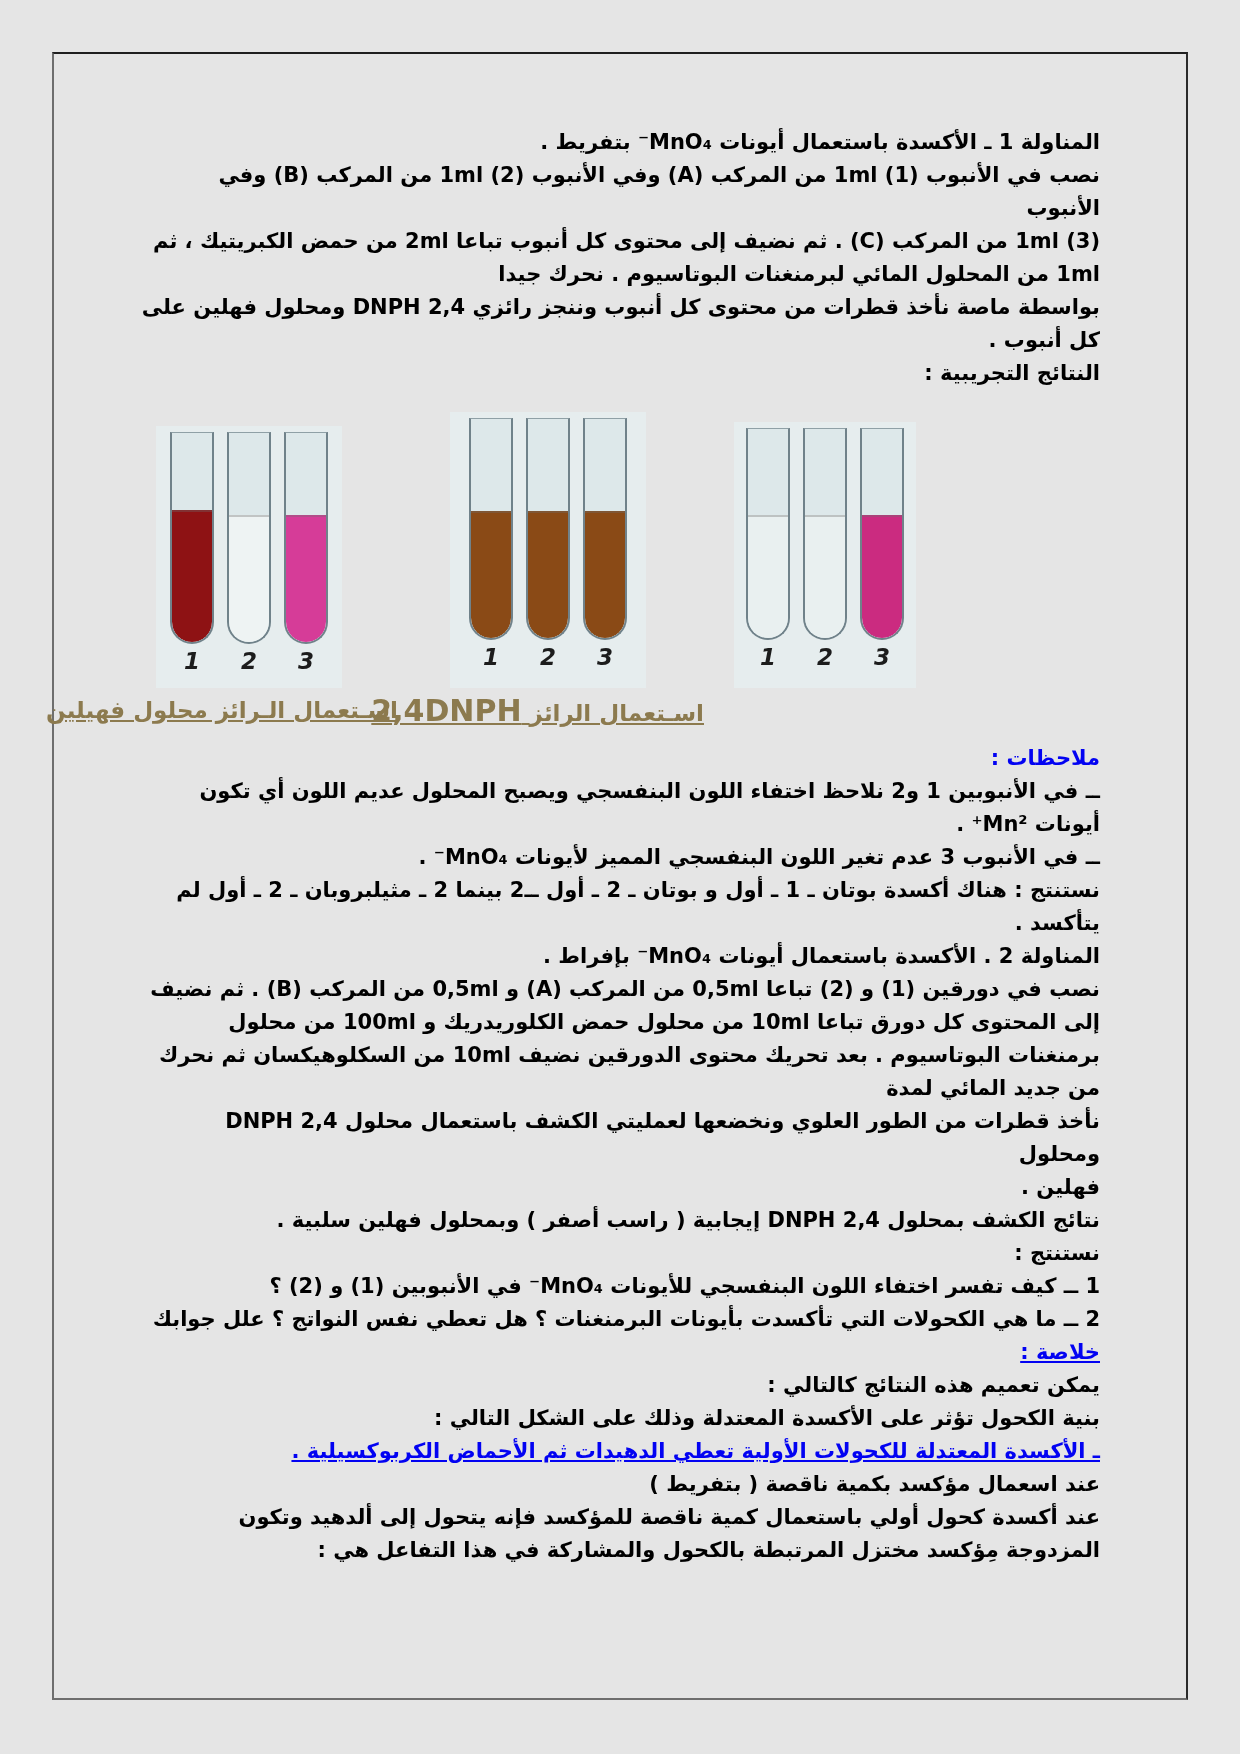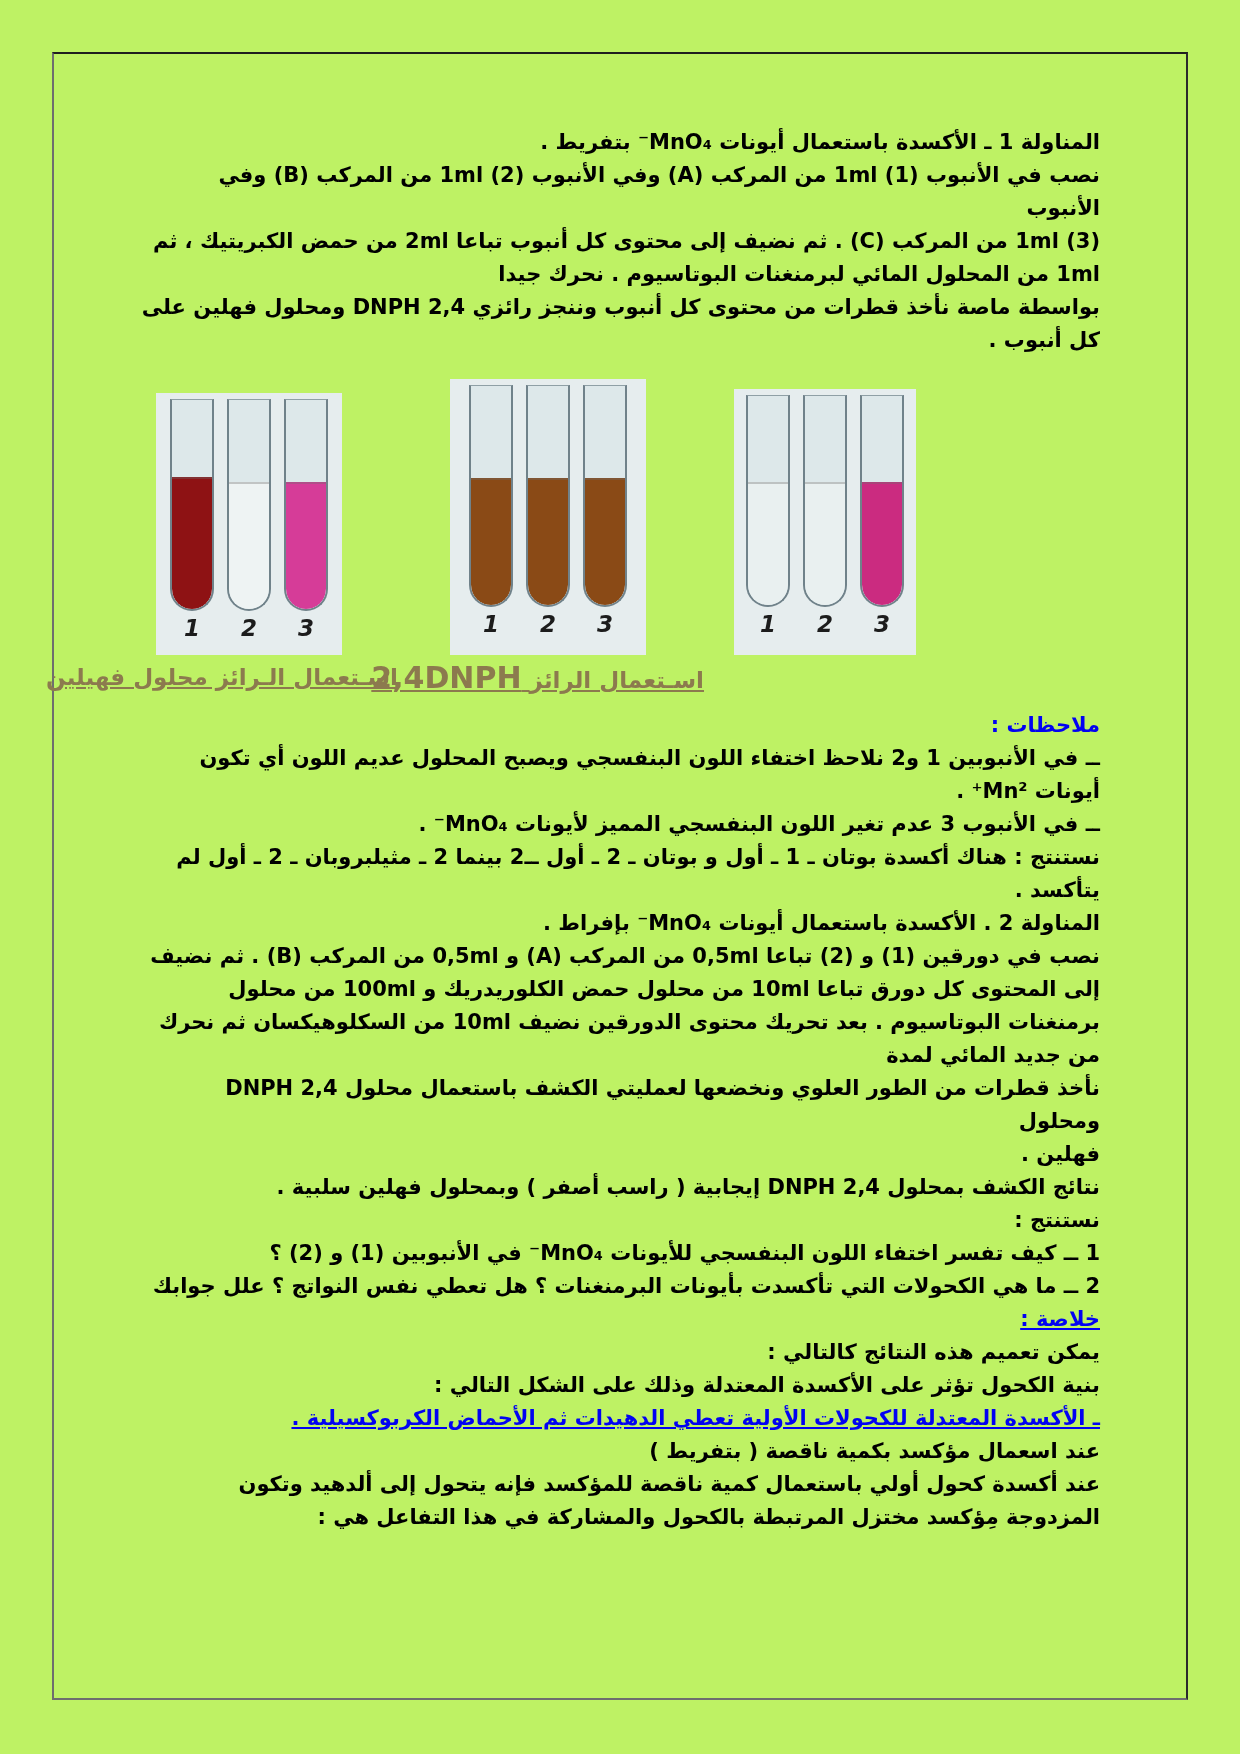--- a/index.html
+++ b/index.html
@@ -1,19 +1,19 @@
 <!DOCTYPE html>
 <html lang="ar"><head>
 <meta charset="utf-8">
 <style>
   html,body{margin:0;padding:0;background:#ffffff;}
   .page{
     position:relative;
     width:1240px;height:1754px;
-    background:#bef264;
+    background:#e5e5e5;
     font-family:"DejaVu Sans",sans-serif;
     overflow:hidden;
   }
   .frame{
     position:absolute;left:52px;top:52px;width:1132px;height:1644px;
     border:2px solid #6e6e6e;
     border-top-color:#1f1f1f;
     border-right-color:#2b2b2b;
     pointer-events:none;
   }
@@ -84,20 +84,21 @@
 
   <div class="content">
 
     <div>
       <div class="line">المناولة 1 ـ الأكسدة باستعمال أيونات MnO₄⁻ بتفريط .</div>
       <div class="line">نصب في الأنبوب (1) 1ml من المركب (A) وفي الأنبوب (2) 1ml من المركب (B) وفي الأنبوب</div>
       <div class="line">(3) 1ml من المركب (C) . ثم نضيف إلى محتوى كل أنبوب تباعا 2ml من حمض الكبريتيك ، ثم</div>
       <div class="line">1ml من المحلول المائي لبرمنغنات البوتاسيوم . نحرك جيدا</div>
       <div class="line">بواسطة ماصة نأخذ قطرات من محتوى كل أنبوب وننجز رائزي 2,4 DNPH ومحلول فهلين على</div>
       <div class="line">كل أنبوب .</div>
+      <div class="line">النتائج التجريبية :</div>
     </div>
 
     <div class="figures">
 
       <div class="figure fig1">
         <div class="panel">
           <div class="col">
             <div class="tube">
               <div class="liquid lv62" style="background: rgb(142, 18, 20);"></div>
             </div>

